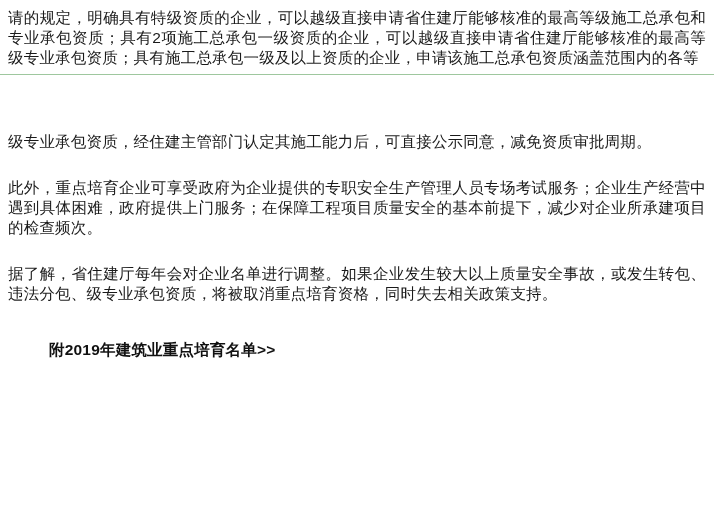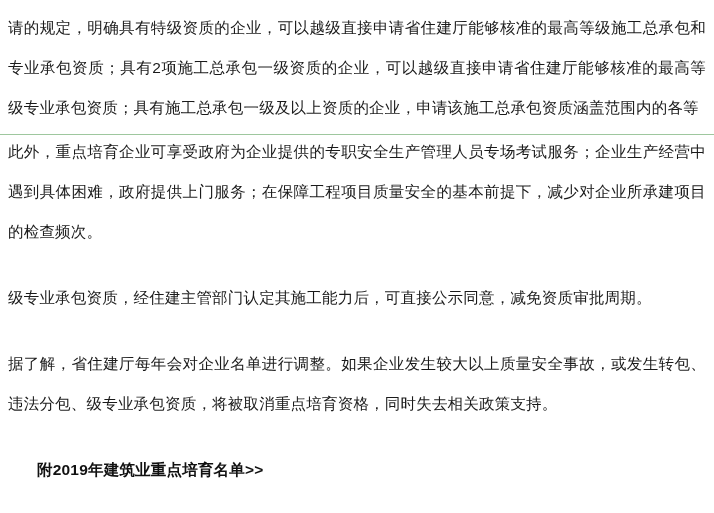--- a/index.html
+++ b/index.html
@@ -26,21 +26,21 @@
     top: 0;
     left: 0;
     width: 714px;
     box-sizing: border-box;
     border-bottom: 1px solid #9ec79e;
     background: #ffffff;
     padding: 8px 8px 6px 8px;
   }
   .para {
     font-size: 15.5px;
-    line-height: 40px;
+    line-height: 20px;
     color: #1a1a1a;
     text-align: justify;
     text-justify: inter-ideograph;
     margin: 0;
     letter-spacing: 0.2px;
   }
   .body-wrap {
     position: absolute;
     top: 132px;
     left: 0;
@@ -52,37 +52,37 @@
     margin-top: 26px;
   }
   .para-tight {
     margin-top: 0;
   }
   .bold-link {
     font-weight: bold;
     font-size: 15.5px;
     line-height: 31px;
     color: #111111;
-    margin: 0;
+    margin: 12px;
     letter-spacing: 0.2px;
     padding-left: 29px;
   }
   .spacer-link {
     margin-top: 30px;
   }
 </style>
 </head>
 <body>
 
 <div class="page">
 
   <div class="highlight-block">
     <p class="para">请的规定，明确具有特级资质的企业，可以越级直接申请省住建厅能够核准的最高等级施工总承包和专业承包资质；具有2项施工总承包一级资质的企业，可以越级直接申请省住建厅能够核准的最高等级专业承包资质；具有施工总承包一级及以上资质的企业，申请该施工总承包资质涵盖范围内的各等</p>
   </div>
 
   <div class="body-wrap">
+    <p class="para para-tight">级专业承包资质，经住建主管部门认定其施工能力后，可直接公示同意，减免资质审批周期。</p>
     <p class="para">此外，重点培育企业可享受政府为企业提供的专职安全生产管理人员专场考试服务；企业生产经营中遇到具体困难，政府提供上门服务；在保障工程项目质量安全的基本前提下，减少对企业所承建项目的检查频次。</p>
-    <p class="para para-tight">级专业承包资质，经住建主管部门认定其施工能力后，可直接公示同意，减免资质审批周期。</p>
     <p class="para">据了解，省住建厅每年会对企业名单进行调整。如果企业发生较大以上质量安全事故，或发生转包、违法分包、级专业承包资质，将被取消重点培育资格，同时失去相关政策支持。</p>
     <p class="bold-link spacer-link">附2019年建筑业重点培育名单&gt;&gt;</p>
   </div>
 
 </div>
 
 </body></html>

